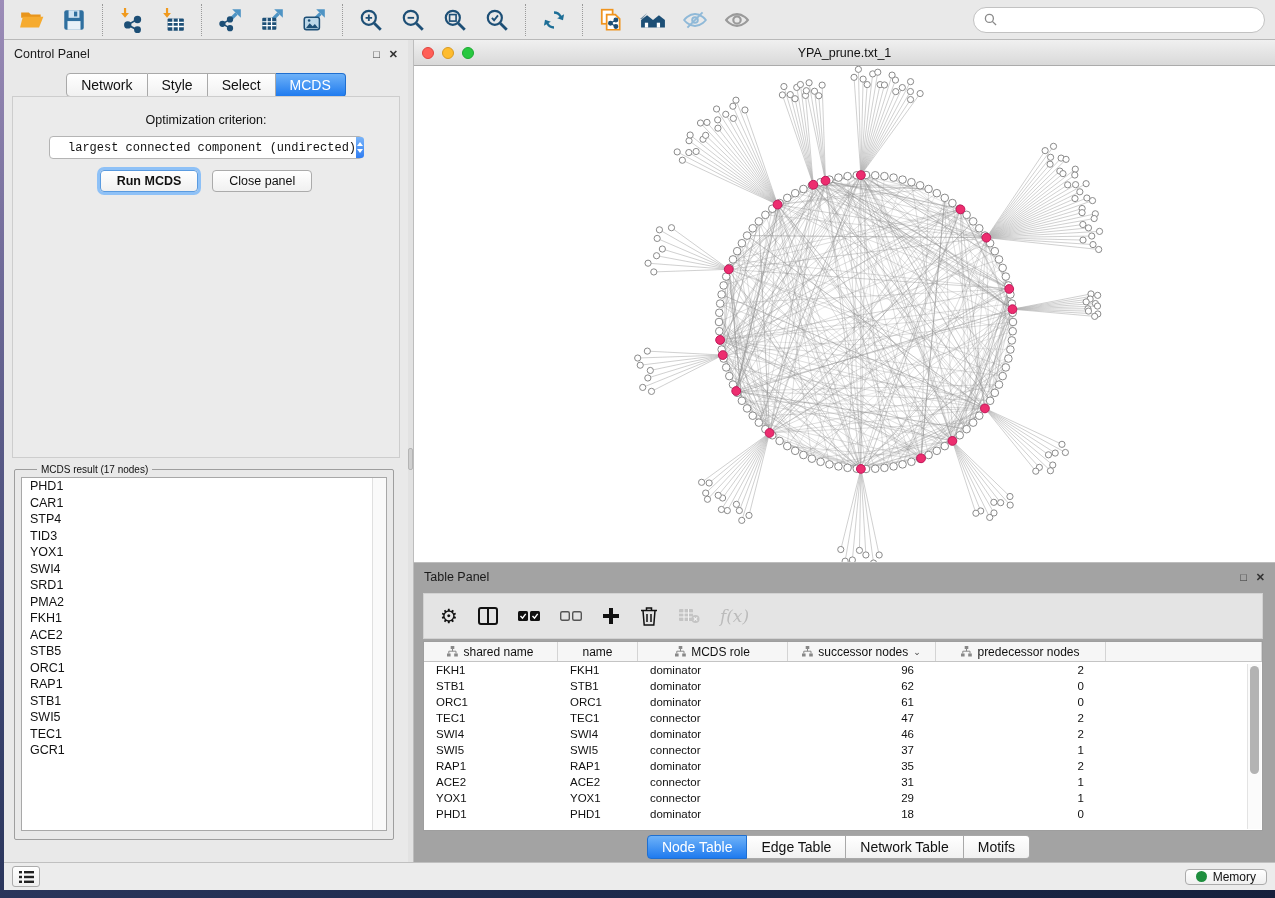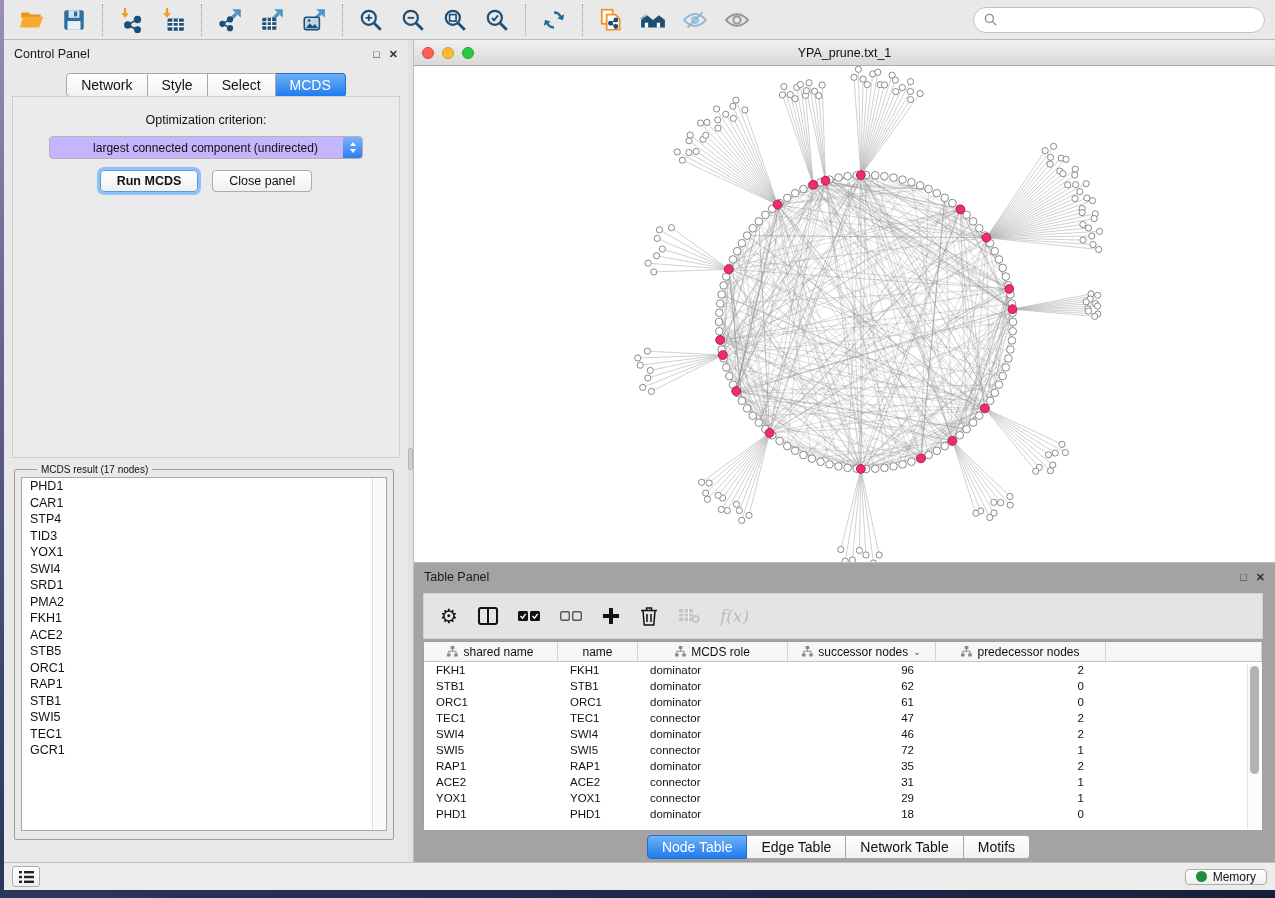--- a/index.html
+++ b/index.html
@@ -33,22 +33,22 @@
   .seg-tabs { position:absolute; top:33px; left:0; right:0; display:flex; justify-content:center; }
   .seg { font-size:14px; padding:3px 14px; background:linear-gradient(#ffffff,#f1f1f1);
     border:1px solid #a9a9a9; border-left:none; color:#111; cursor:pointer; }
   .seg:first-child { border-left:1px solid #a9a9a9; border-radius:4px 0 0 4px; }
   .seg:last-child { border-radius:0 4px 4px 0; }
   .seg.active { background:linear-gradient(#6eb2f8,#1f7bef); color:#fff; border-color:#1f6fd0; }
 
   .cp-box { position:absolute; top:56px; left:8px; right:8px; height:362px; background:#ebebeb;
     border:1px solid #cdcdcd; text-align:center; }
   .opt-label { margin-top:16px; font-size:12.5px; color:#111; }
-  .mac-select { margin:9px auto 0; width:314px; height:23px; background:#c4b5fd; border:1px solid #b4b4b4;
-    border-radius:4px; display:flex; align-items:center; cursor:pointer; }
+  .mac-select { margin:9px auto 0; width:314px; height:23px; background:#ffffff; border:1px solid #b4b4b4;
+    border-radius:4px; display:flex; align-items:center; cursor:pointer;font-family:Liberation Mono, monospace; }
   .mac-select .val { flex:1; font-size:12px; color:#111; text-align:center; padding-left:18px; white-space:nowrap; }
   .mac-select .stepper { width:19px; height:21px; border-radius:0 3px 3px 0;
     background:linear-gradient(#79b4f9,#2f7df2); display:flex; align-items:center; justify-content:center; }
   .btn-row { margin-top:11px; display:flex; justify-content:center; gap:14px; }
   .mac-btn { font-size:12.5px; padding:3px 16px; background:linear-gradient(#ffffff,#f0f0f0);
     border:1px solid #ababab; border-radius:4px; color:#111; cursor:pointer;
     font-family:"Liberation Sans",sans-serif; }
   .mac-btn.focused { box-shadow:0 0 0 3px #8ec1f7; border-color:#5a9be0;font-weight:bold; }
 
   .mcds-group { position:absolute; top:424px; left:10px; right:14px; height:376px;
@@ -1302,21 +1302,21 @@
             <span class="td l">dominator</span>
             <span class="td r">46</span>
             <span class="td r">2</span>
             <span class="td"></span>
           </div>
 
           <div class="tbl-row">
             <span class="td l">SWI5</span>
             <span class="td l">SWI5</span>
             <span class="td l">connector</span>
-            <span class="td r">72</span>
+            <span class="td r">37</span>
             <span class="td r">1</span>
             <span class="td"></span>
           </div>
 
           <div class="tbl-row">
             <span class="td l">RAP1</span>
             <span class="td l">RAP1</span>
             <span class="td l">dominator</span>
             <span class="td r">35</span>
             <span class="td r">2</span>

